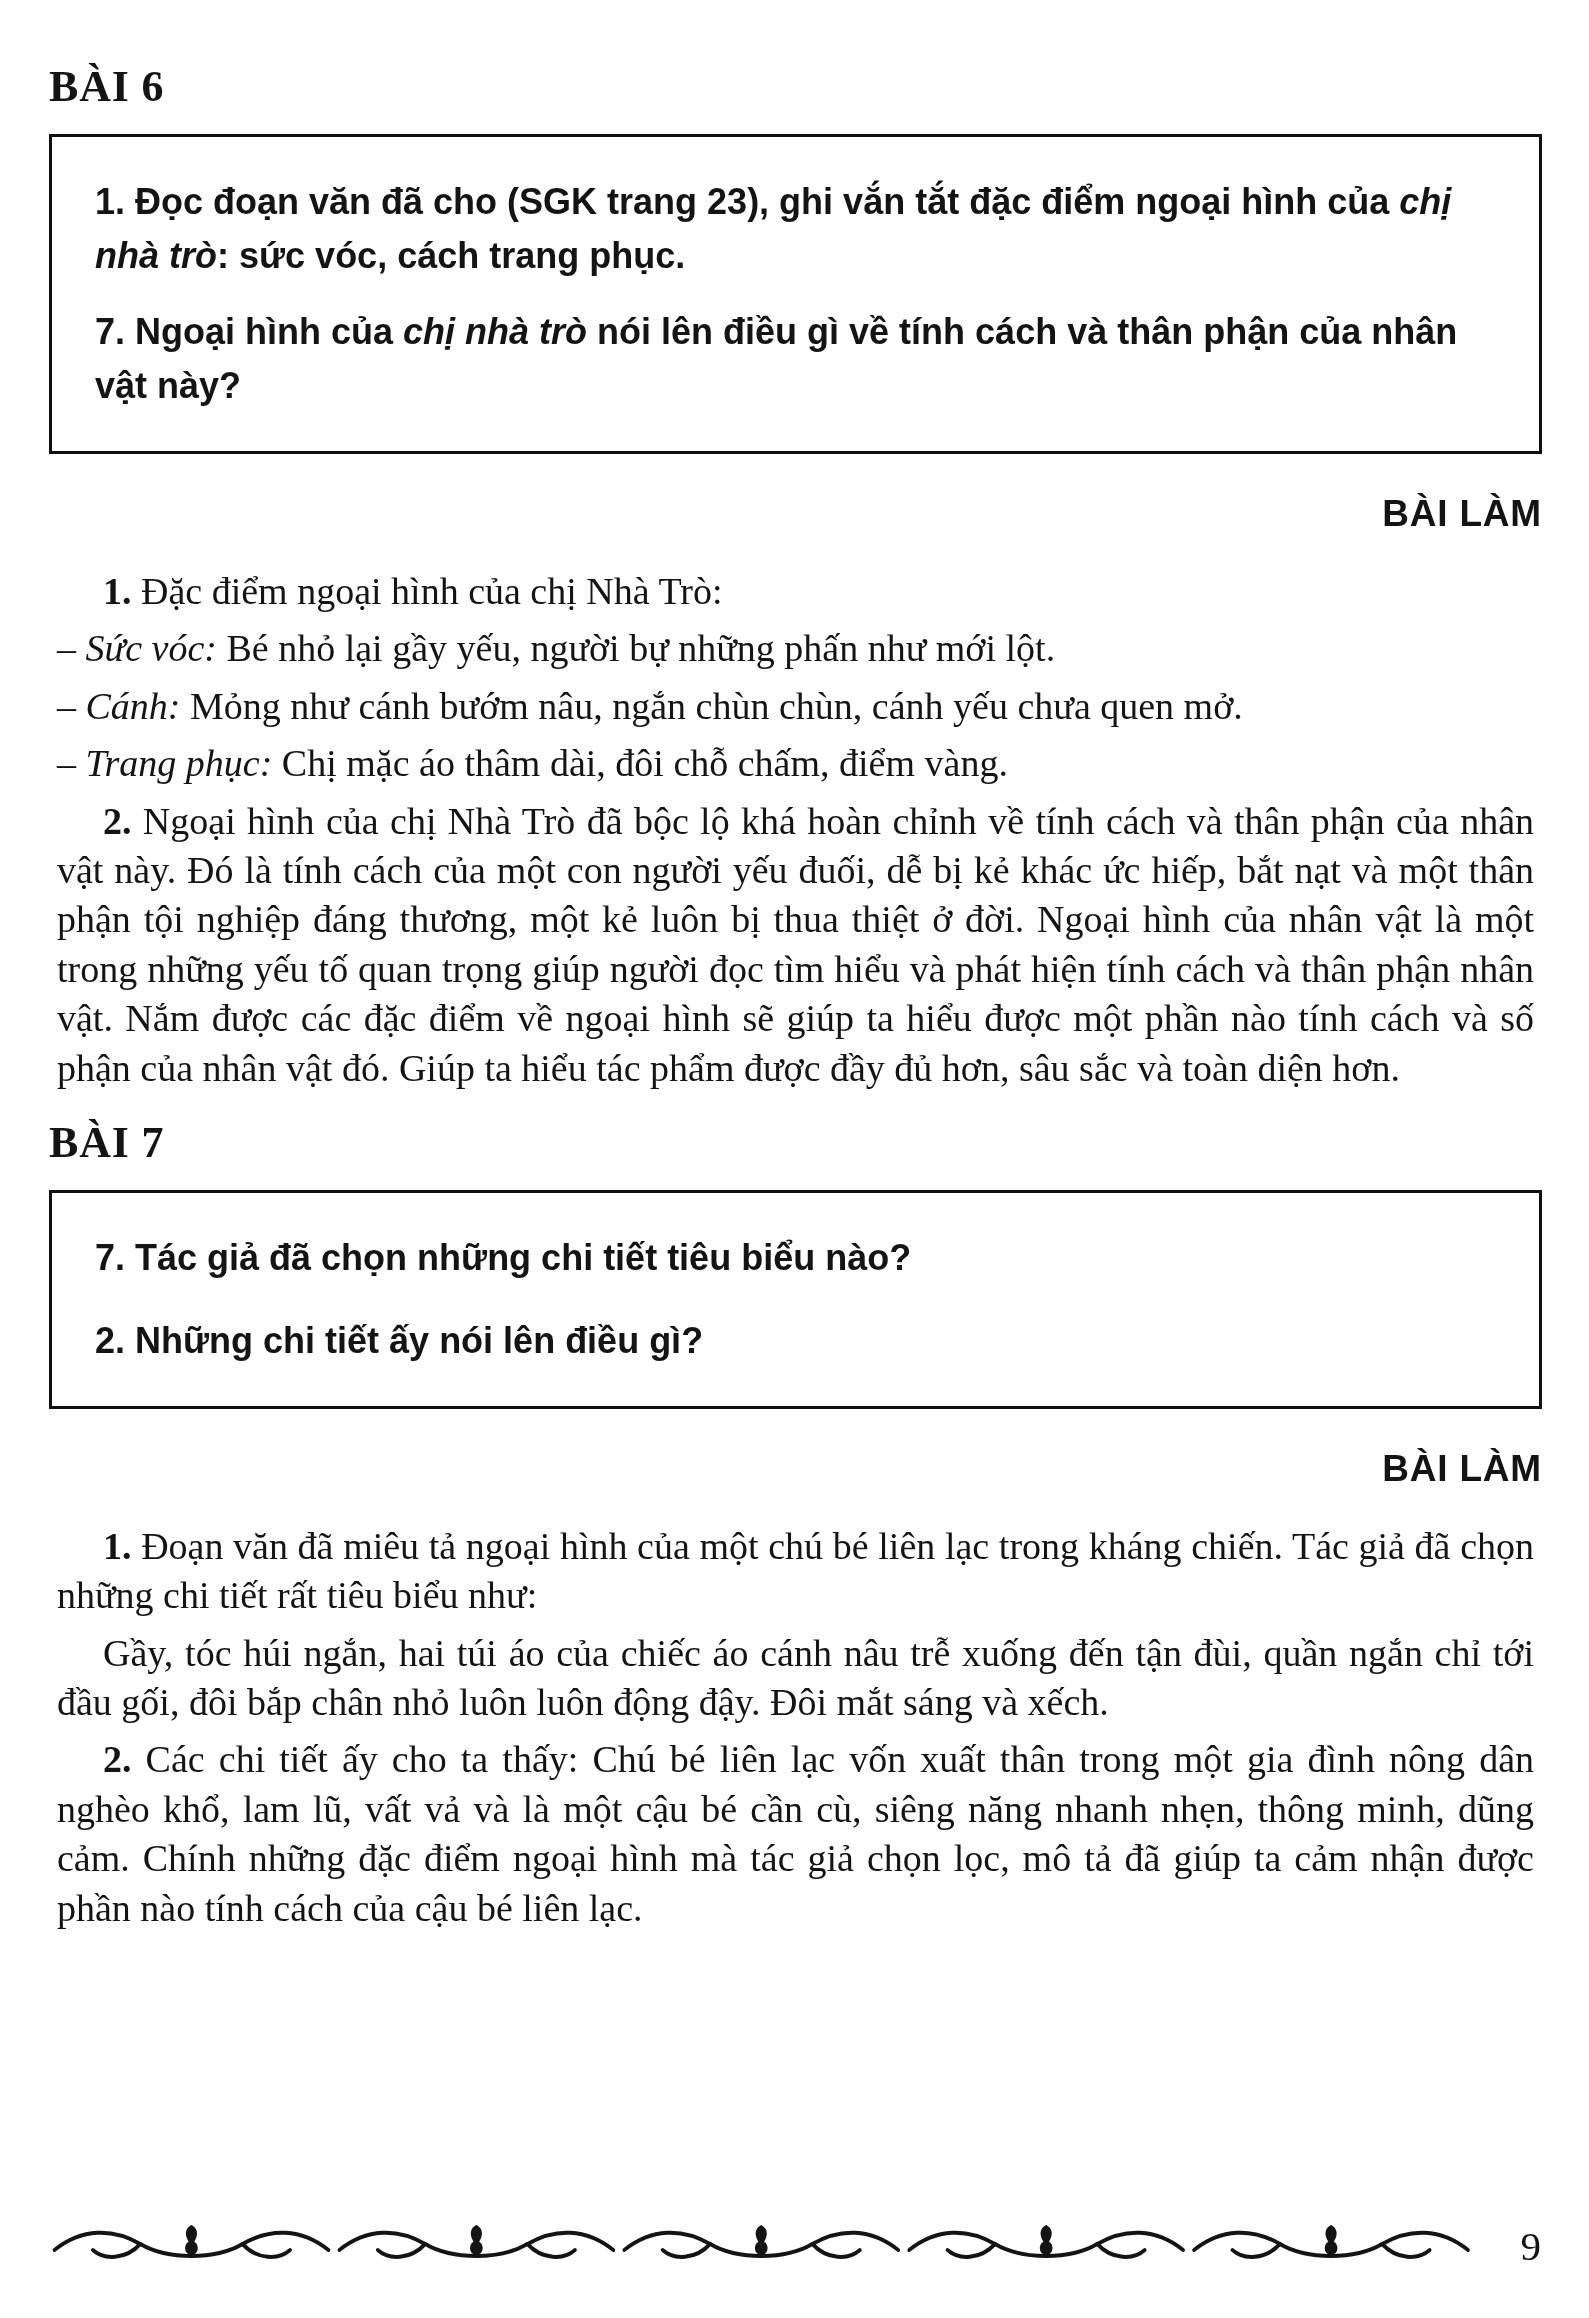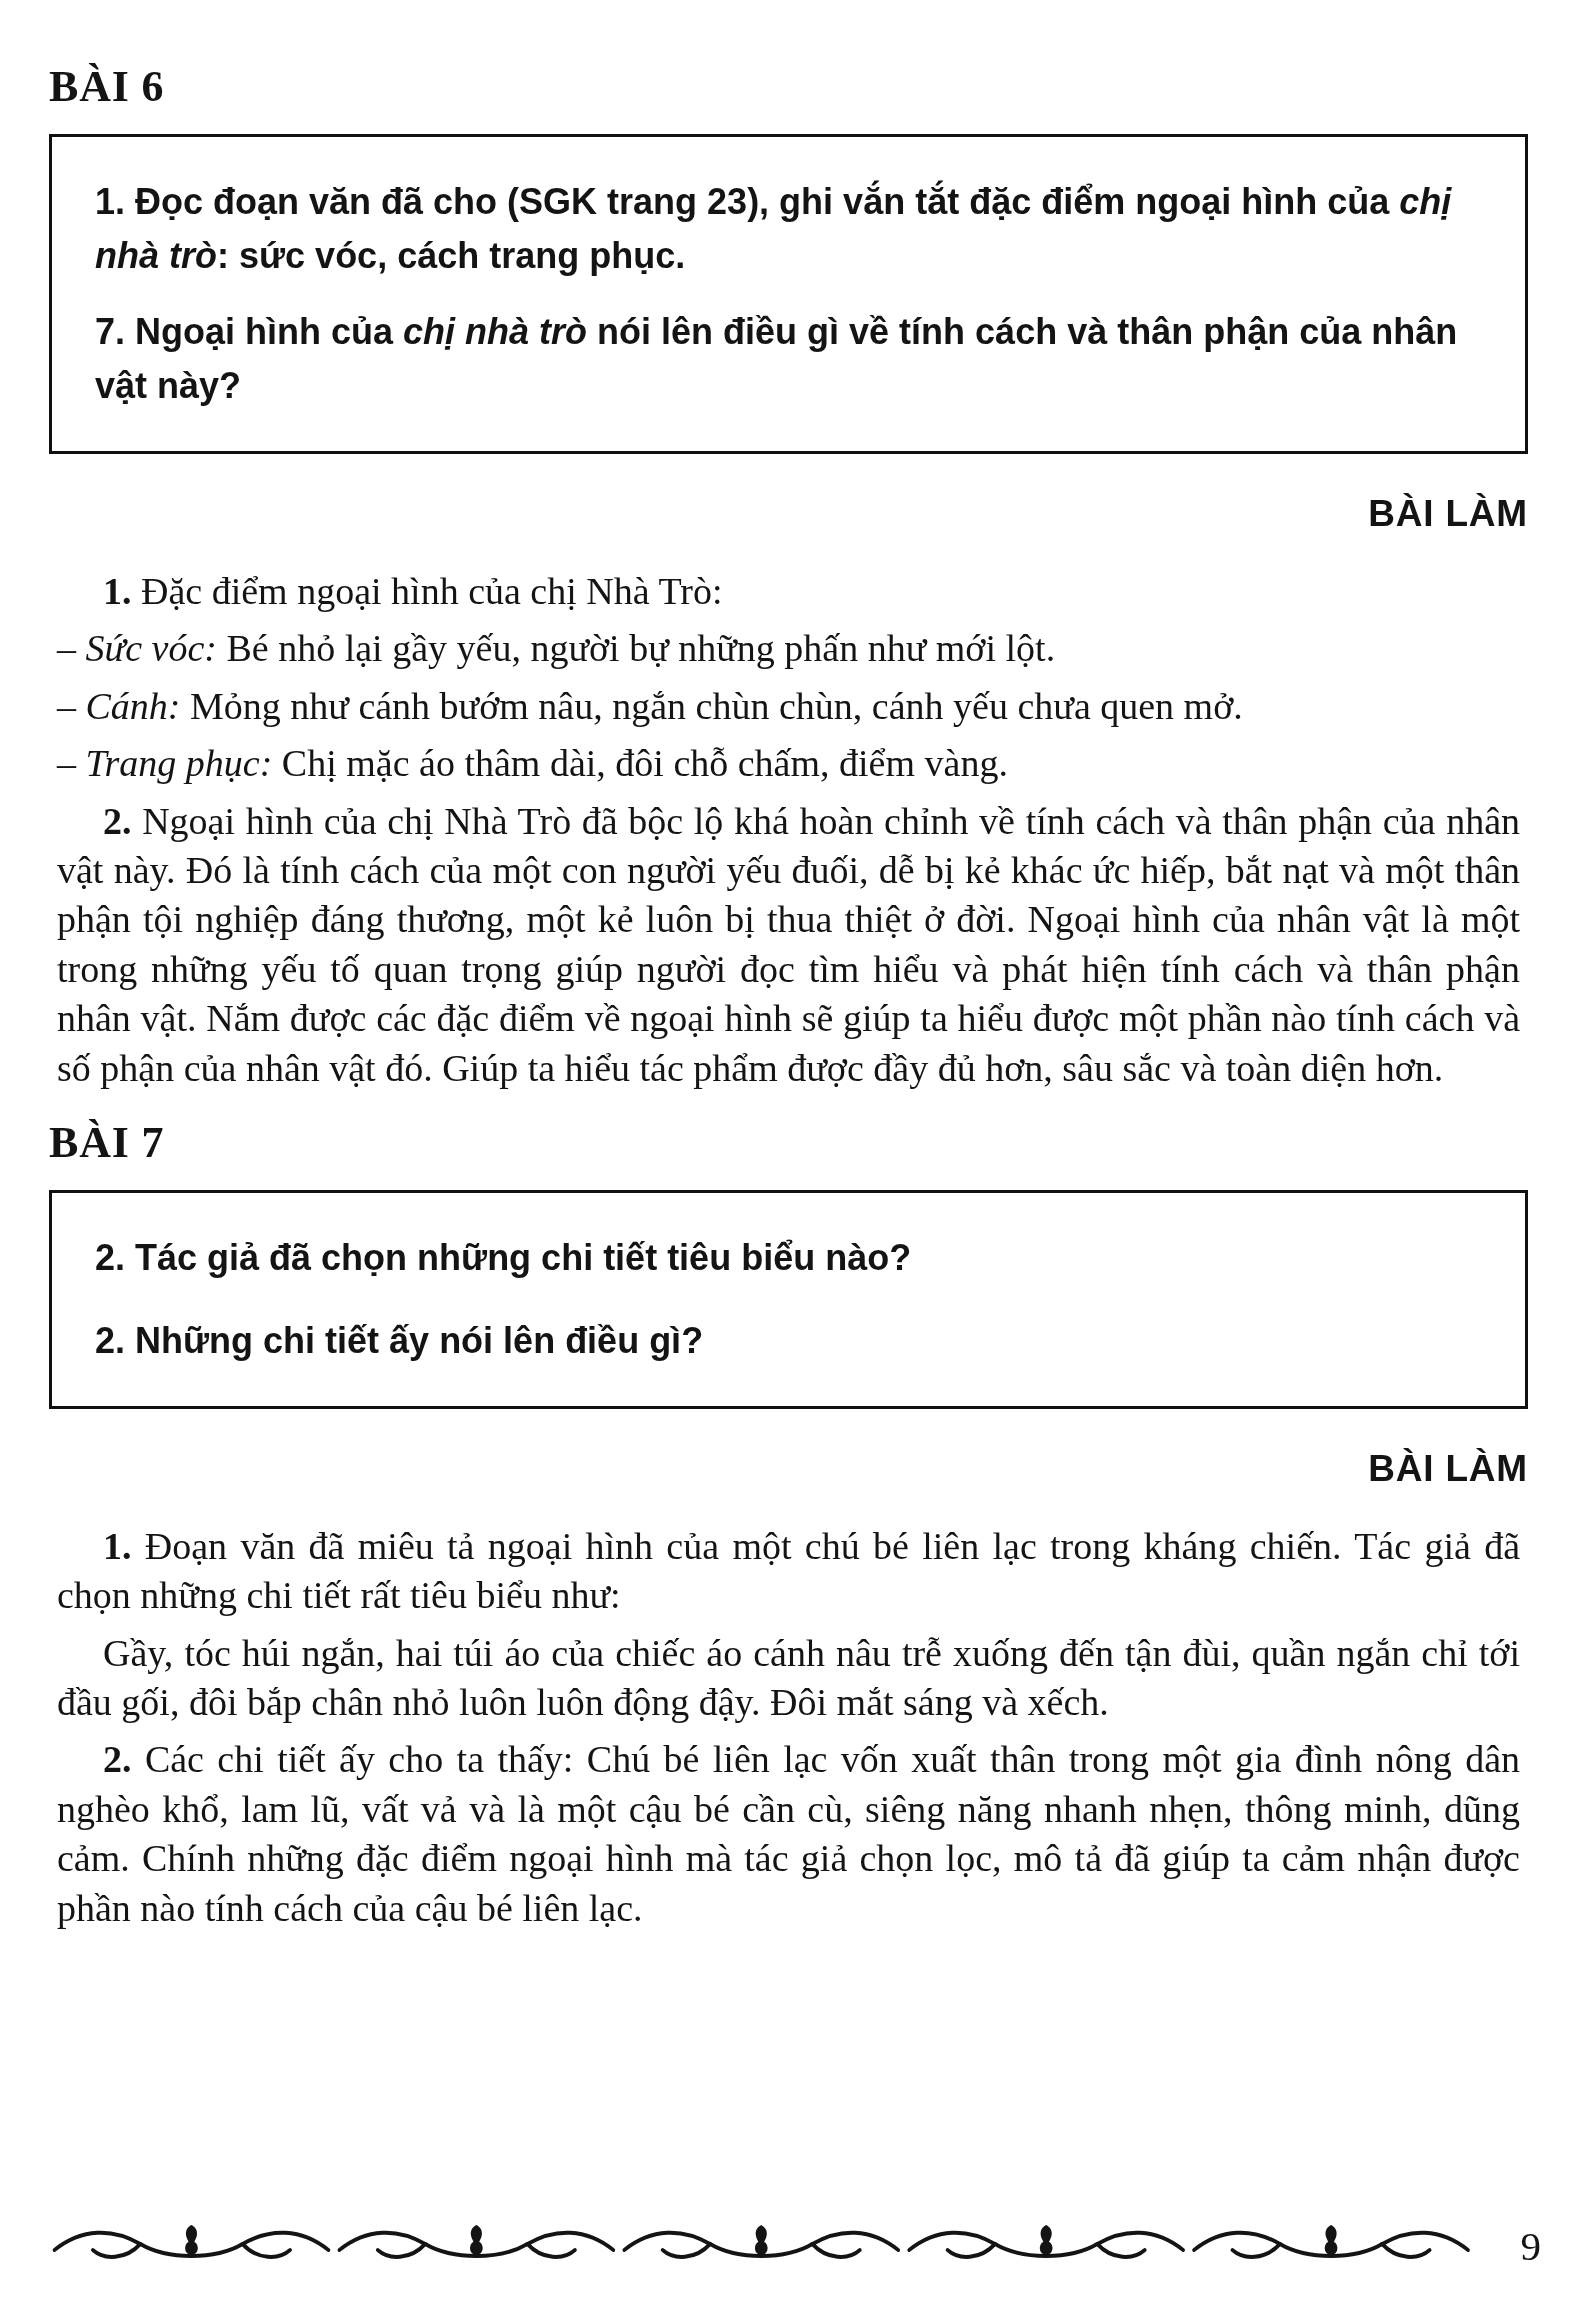--- a/index.html
+++ b/index.html
@@ -3,21 +3,21 @@
 <meta charset="utf-8">
 <style>
   * { box-sizing: border-box; }
   html, body { margin: 0; padding: 0; background: #ffffff; }
   .page {
     position: relative;
     width: 1590px;
     height: 2319px;
     background: #ffffff;
     color: #141414;
-    padding: 61px 62px 34px 49px;
+    padding: 61px 48px 34px 49px;
     font-family: "Liberation Serif", "DejaVu Serif", serif;
     overflow: hidden;
   }
   .bai-title {
     font-family: "Liberation Serif", "DejaVu Serif", serif;
     font-size: 44px;
     font-weight: bold;
     letter-spacing: 0.8px;
     margin: 0 0 22px 0;
   }
@@ -85,21 +85,21 @@
     <p class="indent"><b>1.</b><span> Đặc điểm ngoại hình của chị Nhà Trò:</span></p>
     <p><span>– </span><i>Sức vóc:</i><span> Bé nhỏ lại gầy yếu, người bự những phấn như mới lột.</span></p>
     <p><span>– </span><i>Cánh:</i><span> Mỏng như cánh bướm nâu, ngắn chùn chùn, cánh yếu chưa quen mở.</span></p>
     <p><span>– </span><i>Trang phục:</i><span> Chị mặc áo thâm dài, đôi chỗ chấm, điểm vàng.</span></p>
     <p class="indent"><b>2.</b><span> Ngoại hình của chị Nhà Trò đã bộc lộ khá hoàn chỉnh về tính cách và thân phận của nhân vật này. Đó là tính cách của một con người yếu đuối, dễ bị kẻ khác ức hiếp, bắt nạt và một thân phận tội nghiệp đáng thương, một kẻ luôn bị thua thiệt ở đời. Ngoại hình của nhân vật là một trong những yếu tố quan trọng giúp người đọc tìm hiểu và phát hiện tính cách và thân phận nhân vật. Nắm được các đặc điểm về ngoại hình sẽ giúp ta hiểu được một phần nào tính cách và số phận của nhân vật đó. Giúp ta hiểu tác phẩm được đầy đủ hơn, sâu sắc và toàn diện hơn.</span></p>
   </div>
 
   <h1 class="bai-title second">BÀI 7</h1>
 
   <div class="qbox spaced">
-    <p>2. Tác giả đã chọn những chi tiết tiêu biểu nào?</p>
+    <p>7. Tác giả đã chọn những chi tiết tiêu biểu nào?</p>
     <p>2. Những chi tiết ấy nói lên điều gì?</p>
   </div>
 
   <h2 class="bai-lam">BÀI LÀM</h2>
 
   <div class="answer">
     <p class="indent"><b>1.</b><span> Đoạn văn đã miêu tả ngoại hình của một chú bé liên lạc trong kháng chiến. Tác giả đã chọn những chi tiết rất tiêu biểu như:</span></p>
     <p class="indent">Gầy, tóc húi ngắn, hai túi áo của chiếc áo cánh nâu trễ xuống đến tận đùi, quần ngắn chỉ tới đầu gối, đôi bắp chân nhỏ luôn luôn động đậy. Đôi mắt sáng và xếch.</p>
     <p class="indent"><b>2.</b><span> Các chi tiết ấy cho ta thấy: Chú bé liên lạc vốn xuất thân trong một gia đình nông dân nghèo khổ, lam lũ, vất vả và là một cậu bé cần cù, siêng năng nhanh nhẹn, thông minh, dũng cảm. Chính những đặc điểm ngoại hình mà tác giả chọn lọc, mô tả đã giúp ta cảm nhận được phần nào tính cách của cậu bé liên lạc.</span></p>
   </div>

